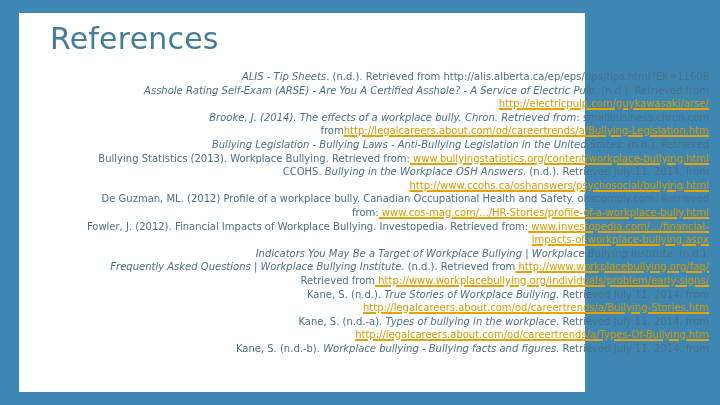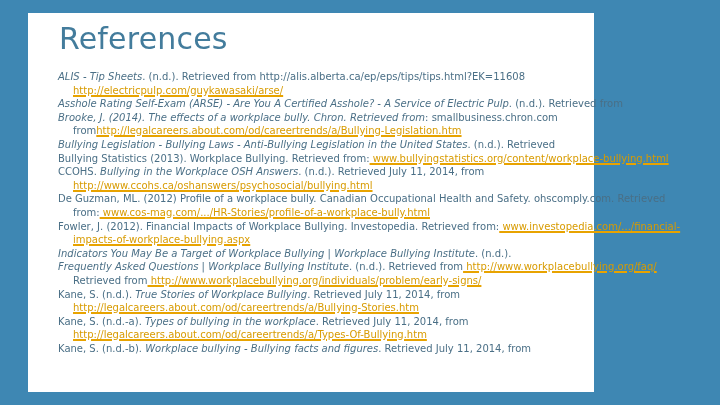--- a/index.html
+++ b/index.html
@@ -5,23 +5,24 @@
     html, body { margin: 0; padding: 0; }
     body {
       width: 720px; height: 405px;
       background: #3e87b3;
       position: relative;
       overflow: hidden;
       font-family: "DejaVu Sans", sans-serif;
     }
     .slide {
       position: absolute;
-      left: 28px; top: 13px;
+      left: 19px; top: 13px;
       width: 566px; height: 379px;
       background: #ffffff;
+      text-align: right;
     }
     .title {
       position: absolute;
       left: 31px; top: 6px;
       font-family: "DejaVu Sans", sans-serif;
       font-size: 30px;
       color: #437c9c;
       letter-spacing: 0.2px;
       margin: 0;
       font-weight: normal;
@@ -46,22 +47,22 @@
       text-underline-offset: 1px;
     }
   </style>
 </head>
 <body>
 
 <div class="slide">
   <h1 class="title">References</h1>
   <div class="refs" id="refs">
       <div class="line"><span class="it">ALIS - Tip Sheets</span><span>. (n.d.). Retrieved from http://alis.alberta.ca/ep/eps/tips/tips.html?EK=11608</span></div>
+      <div class="line"><span class="it">Asshole Rating Self-Exam (ARSE) - Are You A Certified Asshole? - A Service of Electric Pulp</span><span>. (n.d.). Retrieved from</span></div>
       <div class="line indent"><a class="link" href="#">http://electricpulp.com/guykawasaki/arse/</a></div>
-      <div class="line"><span class="it">Asshole Rating Self-Exam (ARSE) - Are You A Certified Asshole? - A Service of Electric Pulp</span><span>. (n.d.). Retrieved from</span></div>
       <div class="line"><span class="it">Brooke, J. (2014). The effects of a workplace bully. Chron. Retrieved from</span><span>: smallbusiness.chron.com</span></div>
       <div class="line indent"><span>from</span><a class="link" href="#">http://legalcareers.about.com/od/careertrends/a/Bullying-Legislation.htm</a></div>
       <div class="line"><span class="it">Bullying Legislation - Bullying Laws - Anti-Bullying Legislation in the United States</span><span>. (n.d.). Retrieved</span></div>
       <div class="line"><span>Bullying Statistics (2013). Workplace Bullying. Retrieved from:</span><a class="link" href="#"> www.bullyingstatistics.org/content/workplace-bullying.html</a></div>
       <div class="line"><span>CCOHS. </span><span class="it">Bullying in the Workplace  OSH Answers</span><span>. (n.d.). Retrieved July 11, 2014, from</span></div>
       <div class="line indent"><a class="link" href="#">http://www.ccohs.ca/oshanswers/psychosocial/bullying.html</a></div>
       <div class="line"><span>De Guzman, ML. (2012) Profile of a workplace bully. Canadian Occupational Health and Safety. ohscomply.com. Retrieved</span></div>
       <div class="line indent"><span>from:</span><a class="link" href="#"> www.cos-mag.com/.../HR-Stories/profile-of-a-workplace-bully.html</a></div>
       <div class="line"><span>Fowler, J. (2012). Financial Impacts of Workplace Bullying. Investopedia. Retrieved from:</span><a class="link" href="#"> www.investopedia.com/.../financial-</a></div>
       <div class="line indent"><a class="link" href="#">impacts-of-workplace-bullying.aspx</a></div>

